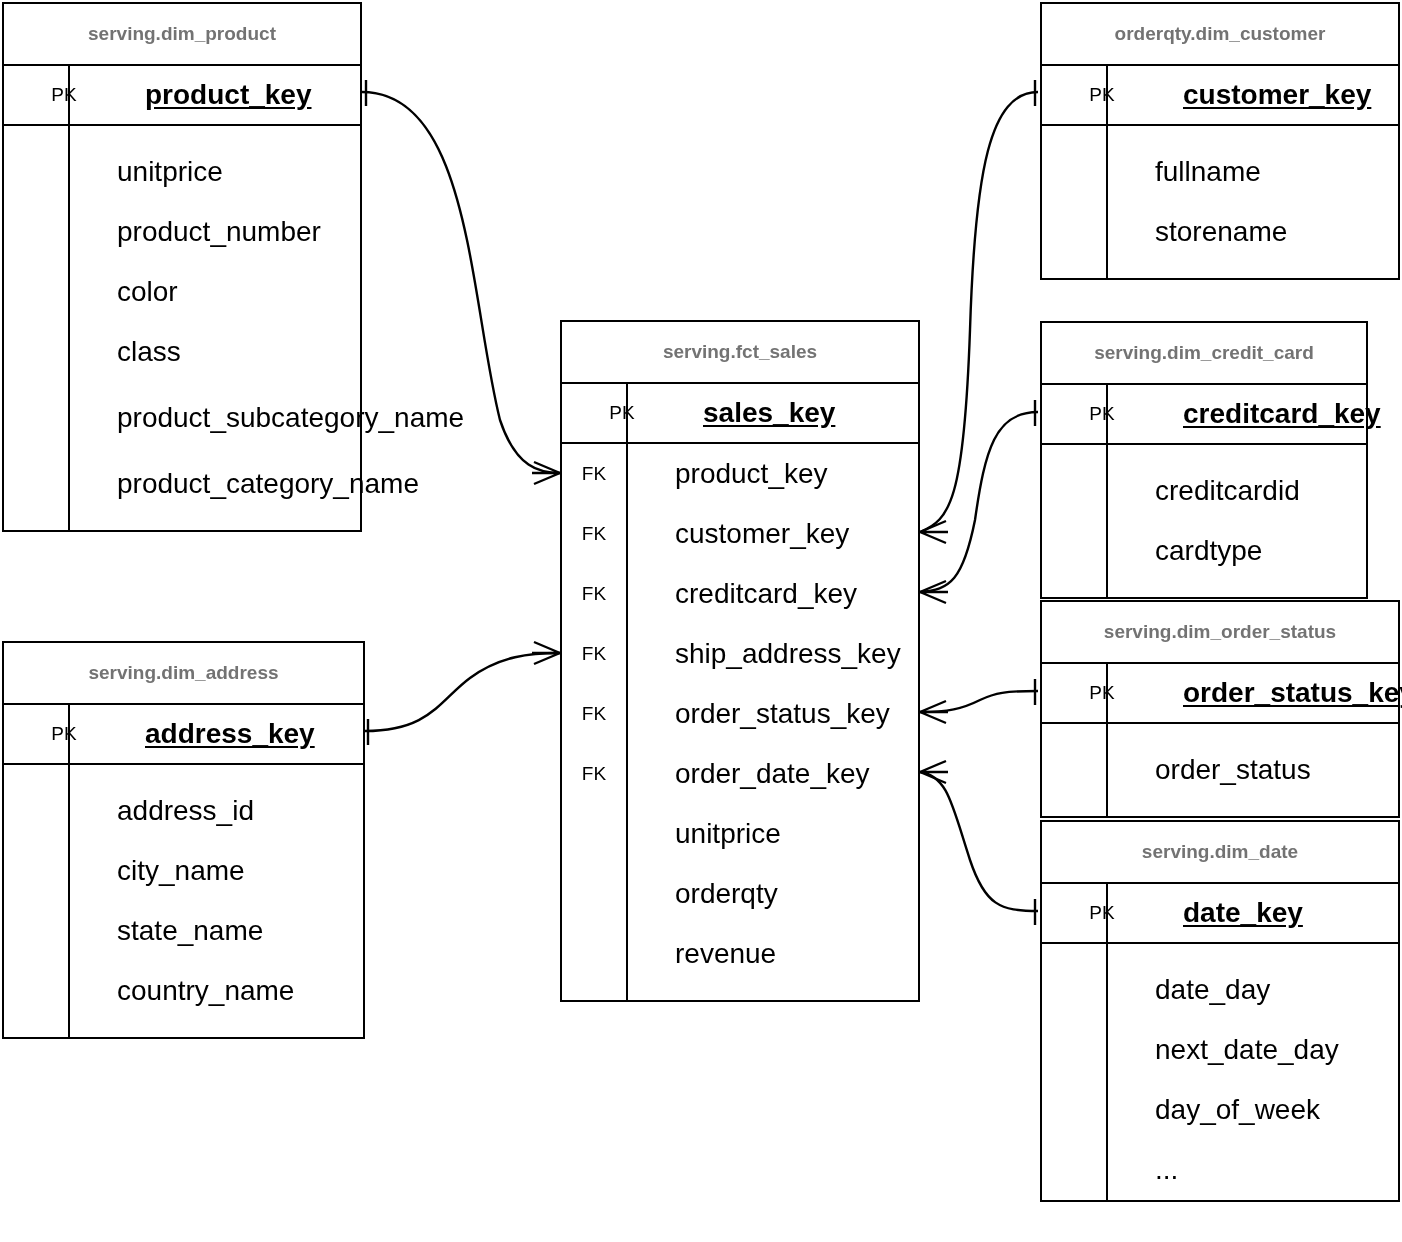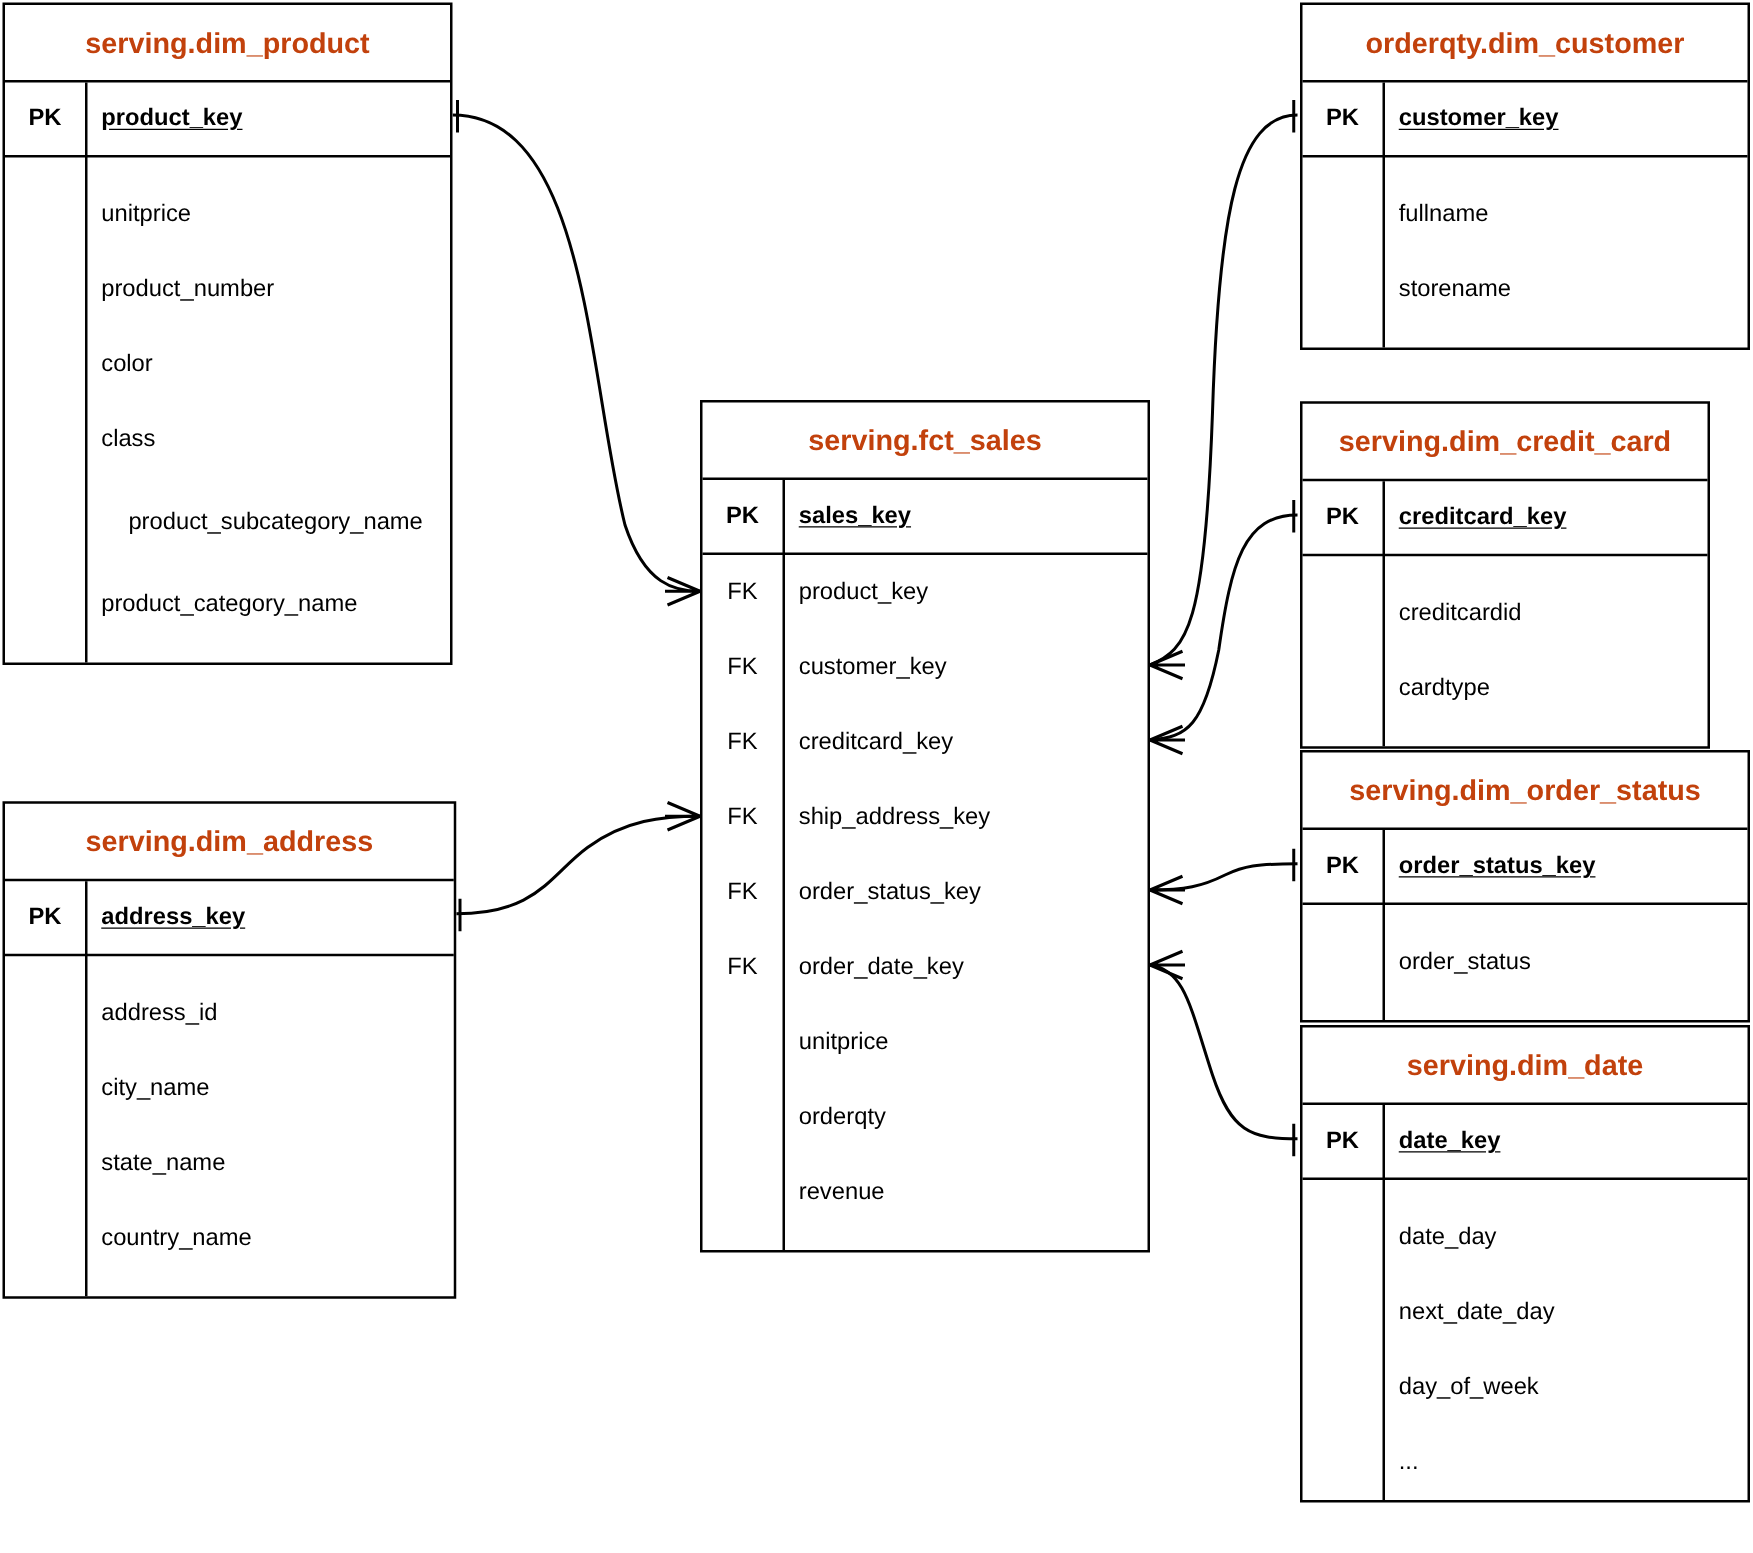--- a/index.html
+++ b/index.html
@@ -23,22 +23,22 @@
     border: 2px solid #000000;
     background: #ffffff;
     z-index: 5;
   }
   .ent-title {
     box-sizing: border-box;
     height: 62px;
     line-height: 60px;
     text-align: center;
     font-weight: bold;
-    font-size: 23px;
-    color: #c2410c;
+    font-size: 19px;
+    color: #737373;
     border-bottom: 2px solid #000000;
     white-space: nowrap;
   }
   .ent-body {
     position: relative;
   }
   
   .ent-body::before {
     content: "";
     position: absolute;
@@ -58,28 +58,29 @@
     border-bottom: 2px solid #000000;
   }
   .keycell {
     box-sizing: border-box;
     width: var(--keyw);
     flex: 0 0 var(--keyw);
     text-align: center;
     font-size: 19px;
     color: #000000;
   }
-  .keycell.pk { font-weight: bold; }
+  .keycell.pk { font-weight: normal; margin-left: 28px; }
   .fieldcell {
     box-sizing: border-box;
     flex: 1 1 auto;
     padding-left: 13px;
-    font-size: 19px;
+    font-size: 28px;
     color: #000000;
     line-height: 1.15;
+    margin-left: 36px;
   }
   .fieldcell.pk {
     font-weight: bold;
     text-decoration: underline;
     text-underline-offset: 3px;
   }
   .row.tall { height: 72px; align-items: center; }
   .row.tall .fieldcell { white-space: normal; text-align: center; }
   .pad-row { height: 16px; }
 

